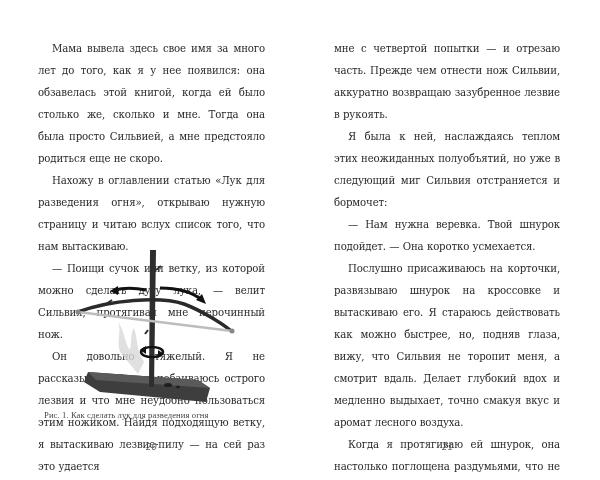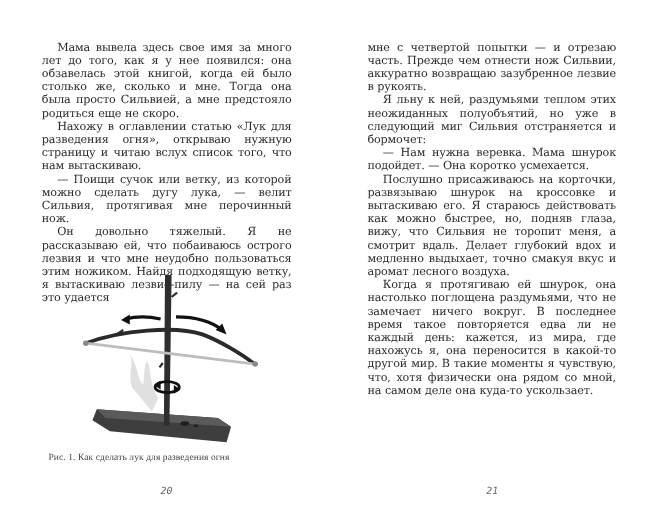--- a/index.html
+++ b/index.html
@@ -1,21 +1,21 @@
 <!DOCTYPE html>
 <html><head>
 <meta charset="utf-8">
 <style>
   html, body { margin:0; padding:0; }
   body { width:600px; height:480px; background:#ffffff; position:relative; overflow:hidden;
          font-family: "DejaVu Serif", "Liberation Serif", serif; color:#2a2a2a; }
   .page { position:absolute; top:0; height:480px; width:300px; }
   .page.left { left:0; }
   .page.right { left:300px; }
-  .column { position:absolute; top:38px; font-size:10.2px; line-height:12px; text-align:justify;
+  .column { position:absolute; top:38px; font-size:10.2px; line-height:22px; text-align:justify;
             letter-spacing:-0.15px; word-spacing:0.3px; }
   .page.left .column { left:38px; width:227px; }
   .page.right .column { left:34px; width:226px; }
   .column p { margin:0; text-indent:14px; hyphens:manual; }
   .column p.noindent { text-indent:0; }
   .figure { position:absolute; left:60px; top:242px; width:180px; height:168px; }
   .caption { position:absolute; left:44px; top:410px; font-size:8.6px; 
              color:#444; font-family:"Liberation Serif", serif; letter-spacing:0.1px; }
   .pagenum { position:absolute; top:442px; font-size:9px; color:#666;
              font-family:"DejaVu Sans Mono", monospace;font-style:italic; }
@@ -65,20 +65,20 @@
     </svg>
   </div>
   <div class="caption">Рис. 1. Как сделать лук для разведения огня</div>
 
   <div class="pagenum">20</div>
 </div>
 
 <div class="page right">
   <div class="column">
     <p class="noindent">мне с четвертой попытки — и отрезаю часть. Прежде чем отнести нож Сильвии, аккуратно возвращаю зазубренное лезвие в рукоять.</p>
-    <p>Я льну к ней, раздумьями теплом этих неожиданных полуобъятий, но уже в следующий миг Сильвия отстраняется и бормочет:</p>
-    <p>— Нам нужна веревка. Мама шнурок подойдет. — Она коротко усмехается.</p>
+    <p>Я была к ней, наслаждаясь теплом этих неожиданных полуобъятий, но уже в следующий миг Сильвия отстраняется и бормочет:</p>
+    <p>— Нам нужна веревка. Твой шнурок подойдет. — Она коротко усмехается.</p>
     <p>Послушно присаживаюсь на корточки, развязываю шнурок на кроссовке и вытаскиваю его. Я стараюсь действовать как можно быстрее, но, подняв глаза, вижу, что Сильвия не торопит меня, а смотрит вдаль. Делает глубокий вдох и медленно выдыхает, точно смакуя вкус и аромат лесного воздуха.</p>
     <p>Когда я протягиваю ей шнурок, она настолько поглощена раздумьями, что не замечает ничего вокруг. В последнее время такое повторяется едва ли не каждый день: кажется, из мира, где нахожусь я, она переносится в какой-то другой мир. В такие моменты я чувствую, что, хотя физически она рядом со мной, на самом деле она куда-то ускользает.</p>
 
   </div>
   <div class="pagenum">21</div>
 </div>
 
 </body></html>

